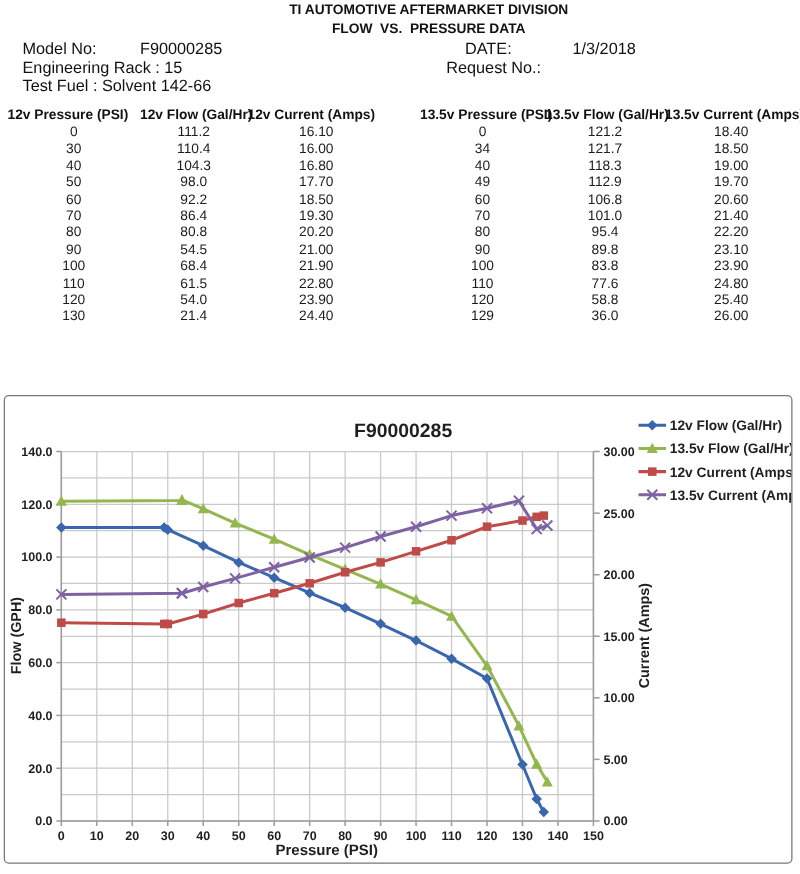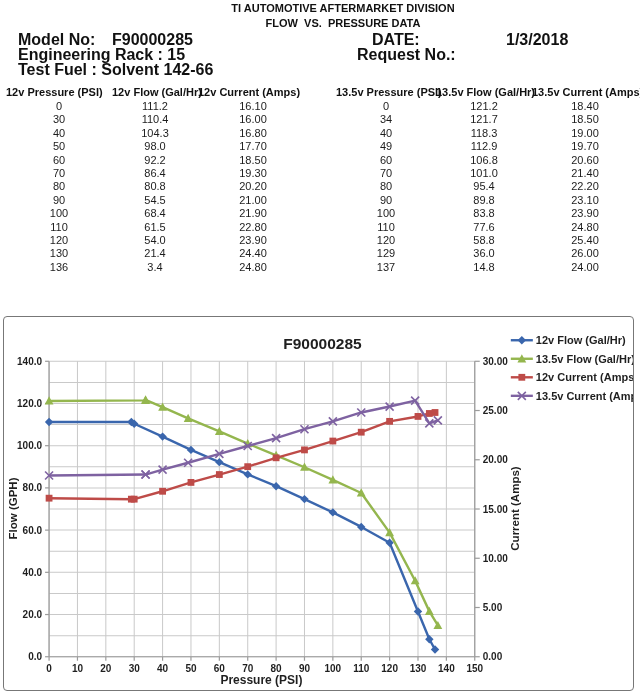--- a/index.html
+++ b/index.html
@@ -2,21 +2,21 @@
 <html><head>
 <meta charset="utf-8">
 <style>
   html,body{margin:0;padding:0;}
   body{
     width:640px;height:699px;position:relative;background:#ffffff;
     font-family:"Liberation Sans",sans-serif;color:#1a1a1a;overflow:hidden;
   }
   .abs{position:absolute;white-space:pre;}
   .doc-title{left:0;width:622px;text-align:center;font-size:11px;font-weight:700;color:#111;margin-left:32px;}
-  .lbl{font-size:16px;font-weight:700;color:#111;}
+  .lbl{font-size:13px;font-weight:400;color:#111;}
   
   #data-table{position:absolute;left:6px;top:85px;border-collapse:collapse;table-layout:fixed;width:632px;}
   #data-table th{font-size:11px;font-weight:700;color:#111;padding:0;line-height:15px;text-align:left;white-space:nowrap;}
   #data-table td{font-size:11px;font-weight:400;color:#1c1c1c;padding:0;line-height:13.4px;text-align:center;white-space:nowrap;}
   
   #chart-box{
     position:absolute;left:3px;top:316px;width:631px;height:375px;
     border:1.5px solid #777777;border-radius:4px;background:#ffffff;box-sizing:border-box;
   }
   #chart-box svg{display:block;width:100%;height:100%;}
@@ -24,21 +24,21 @@
 </style>
 </head>
 <body>
 
 <div class="abs doc-title" style="top:2px;">TI AUTOMOTIVE AFTERMARKET DIVISION</div>
 <div class="abs doc-title" style="top:17px;">FLOW  VS.  PRESSURE DATA</div>
 
 <div class="abs lbl" style="left:18px;top:31px;">Model No:</div>
 <div class="abs lbl" style="left:112px;top:31px;">F90000285</div>
 <div class="abs lbl" style="left:372px;top:31px;">DATE:</div>
-<div class="abs lbl" style="left:458px;top:31px;margin-left:48px;">1/3/2018</div>
+<div class="abs lbl" style="left:458px;top:31px;">1/3/2018</div>
 <div class="abs lbl" style="left:18px;top:46px;">Engineering Rack : 15</div>
 <div class="abs lbl" style="left:357px;top:46px;">Request No.:</div>
 <div class="abs lbl" style="left:18px;top:61px;">Test Fuel : Solvent 142-66</div>
 
 <table id="data-table">
   <colgroup>
     <col style="width:106px">
       <col style="width:86px">
       <col style="width:110px">
     <col style="width:28px">
@@ -158,29 +158,20 @@
         <td>25.40</td>
       </tr>
       <tr>
         <td>130</td>
         <td>21.4</td>
         <td>24.40</td>
         <td></td>
         <td>129</td>
         <td>36.0</td>
         <td>26.00</td>
-      </tr>
-      <tr>
-        <td>136</td>
-        <td>3.4</td>
-        <td>24.80</td>
-        <td></td>
-        <td>137</td>
-        <td>14.8</td>
-        <td>24.00</td>
       </tr>
     </tbody>
 </table>
 
 <div id="chart-box">
   <svg viewBox="0 0 628 372">
       <g stroke="#c9c9c9" stroke-width="1">
         <line x1="45" y1="44" x2="45" y2="339"></line>
         <line x1="73.33333333333333" y1="44" x2="73.33333333333333" y2="339"></line>
         <line x1="101.66666666666666" y1="44" x2="101.66666666666666" y2="339"></line>

